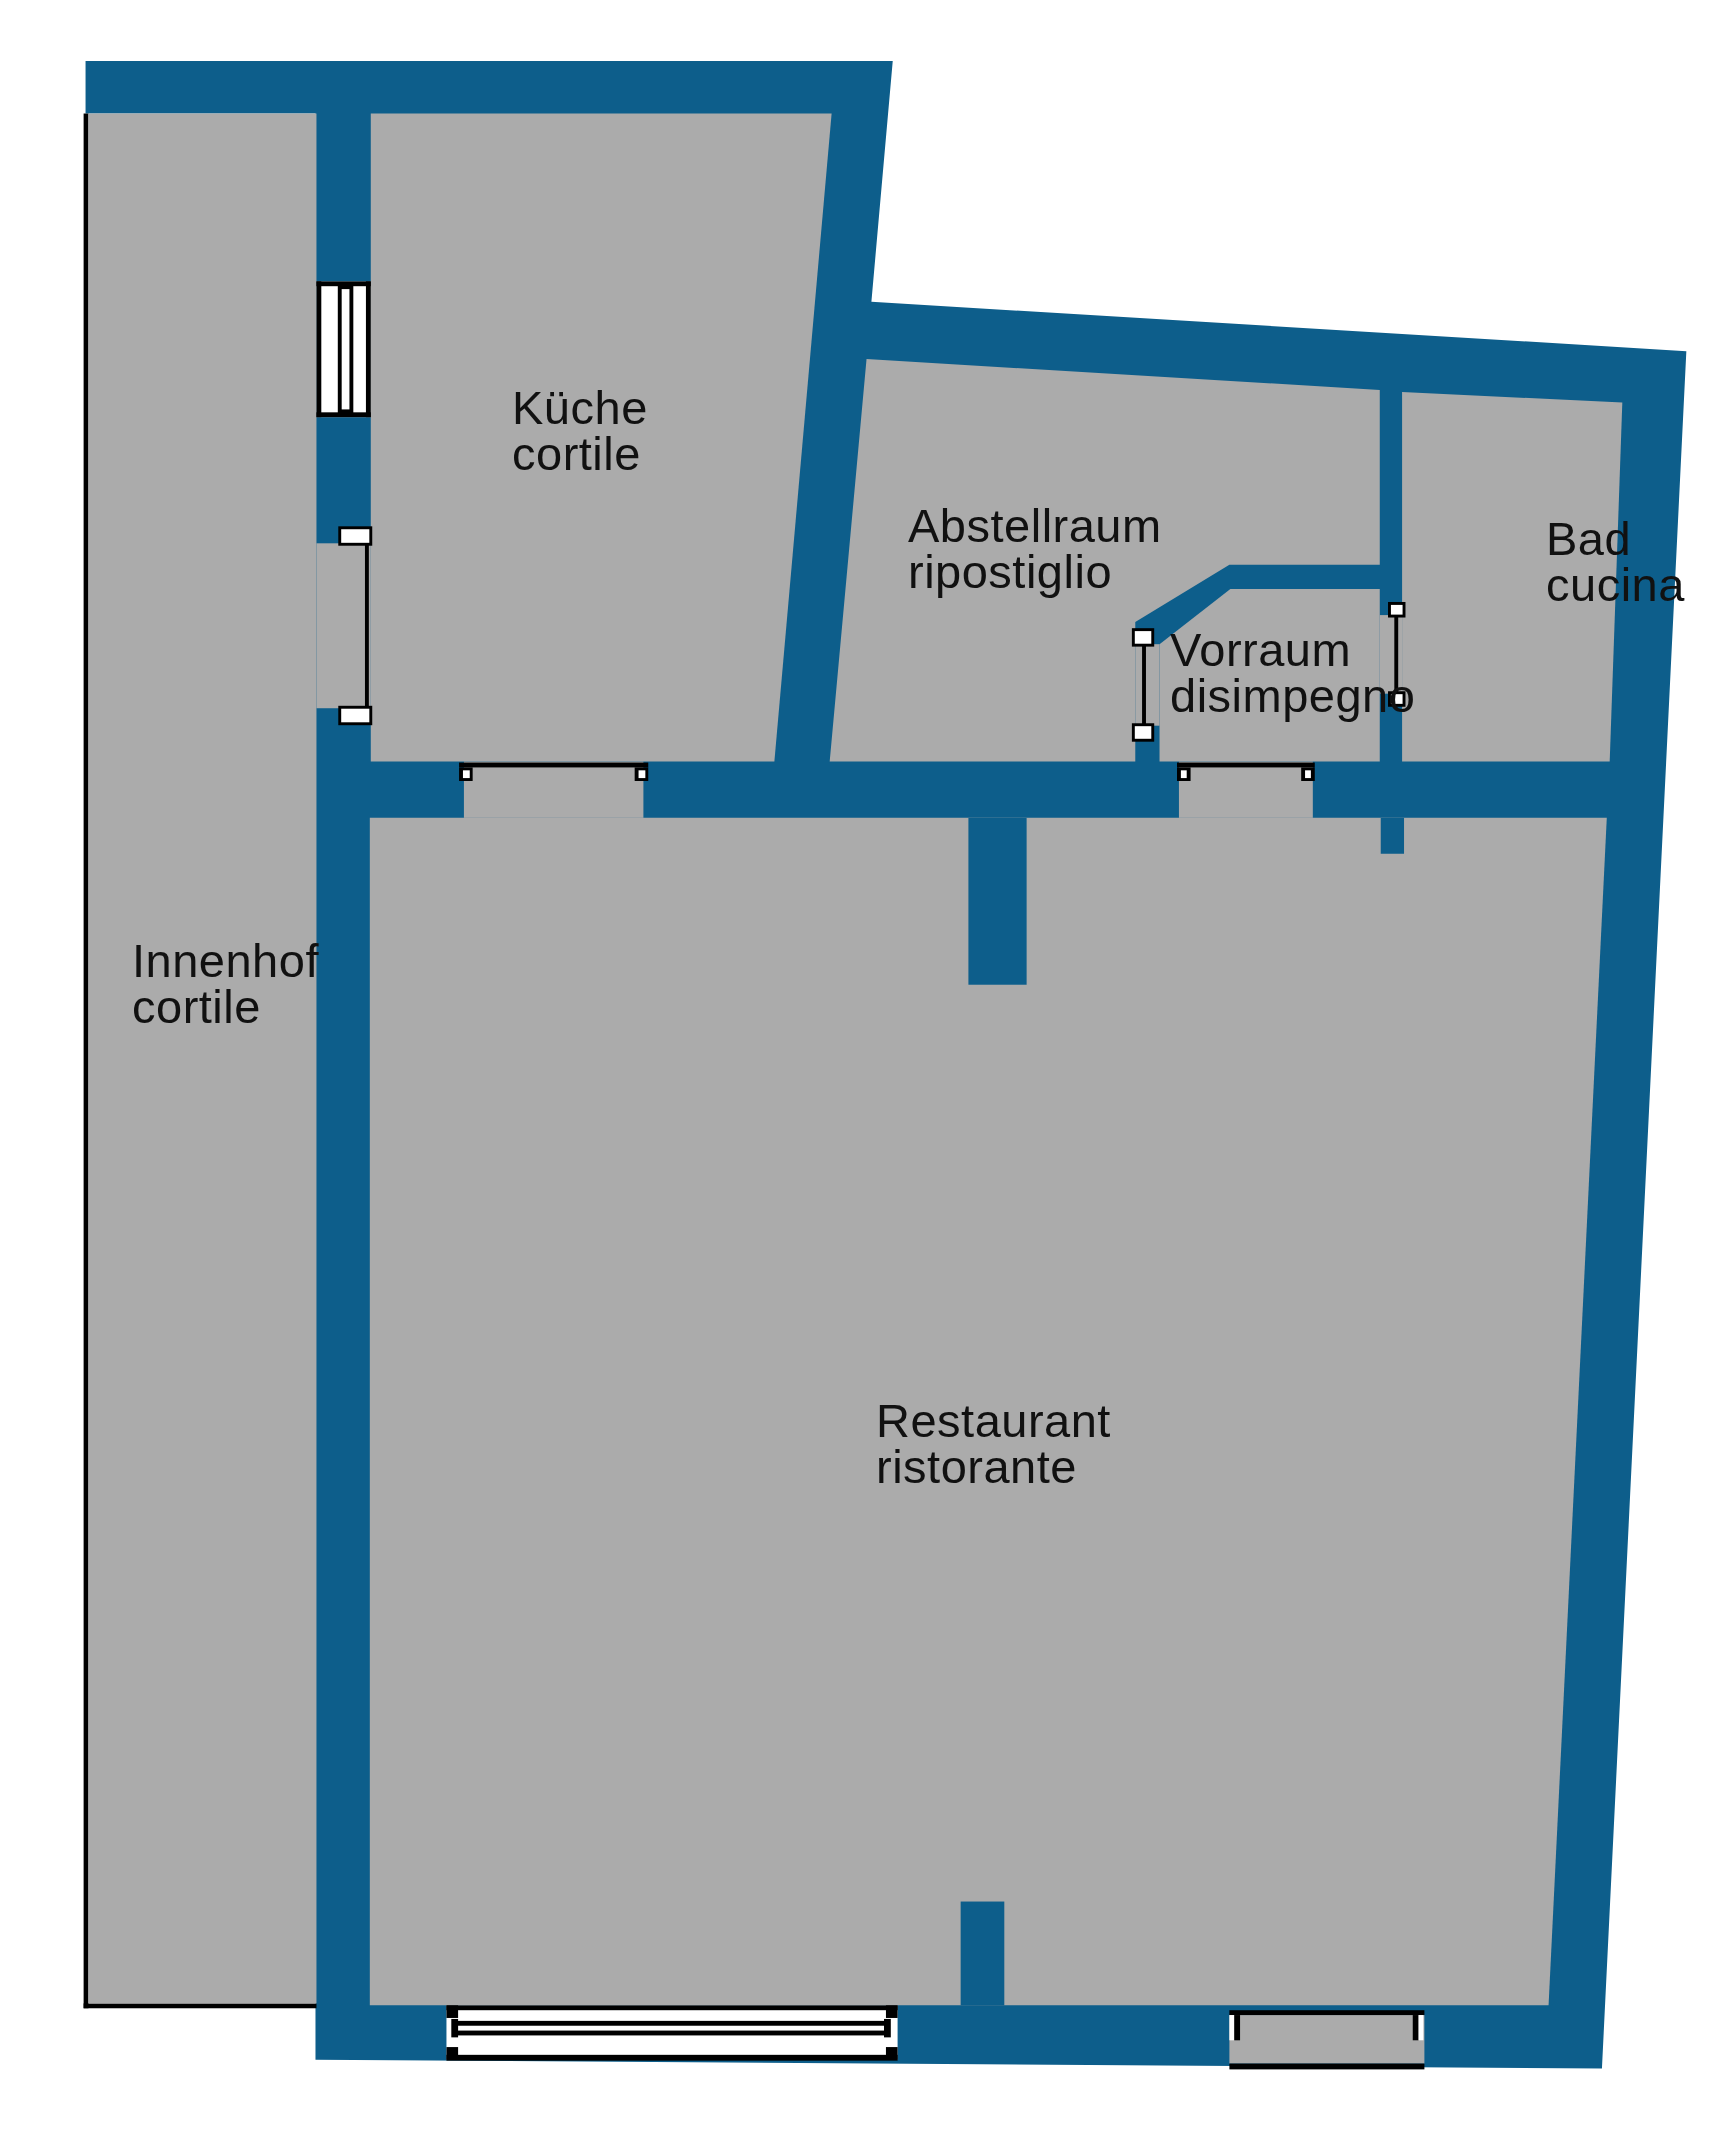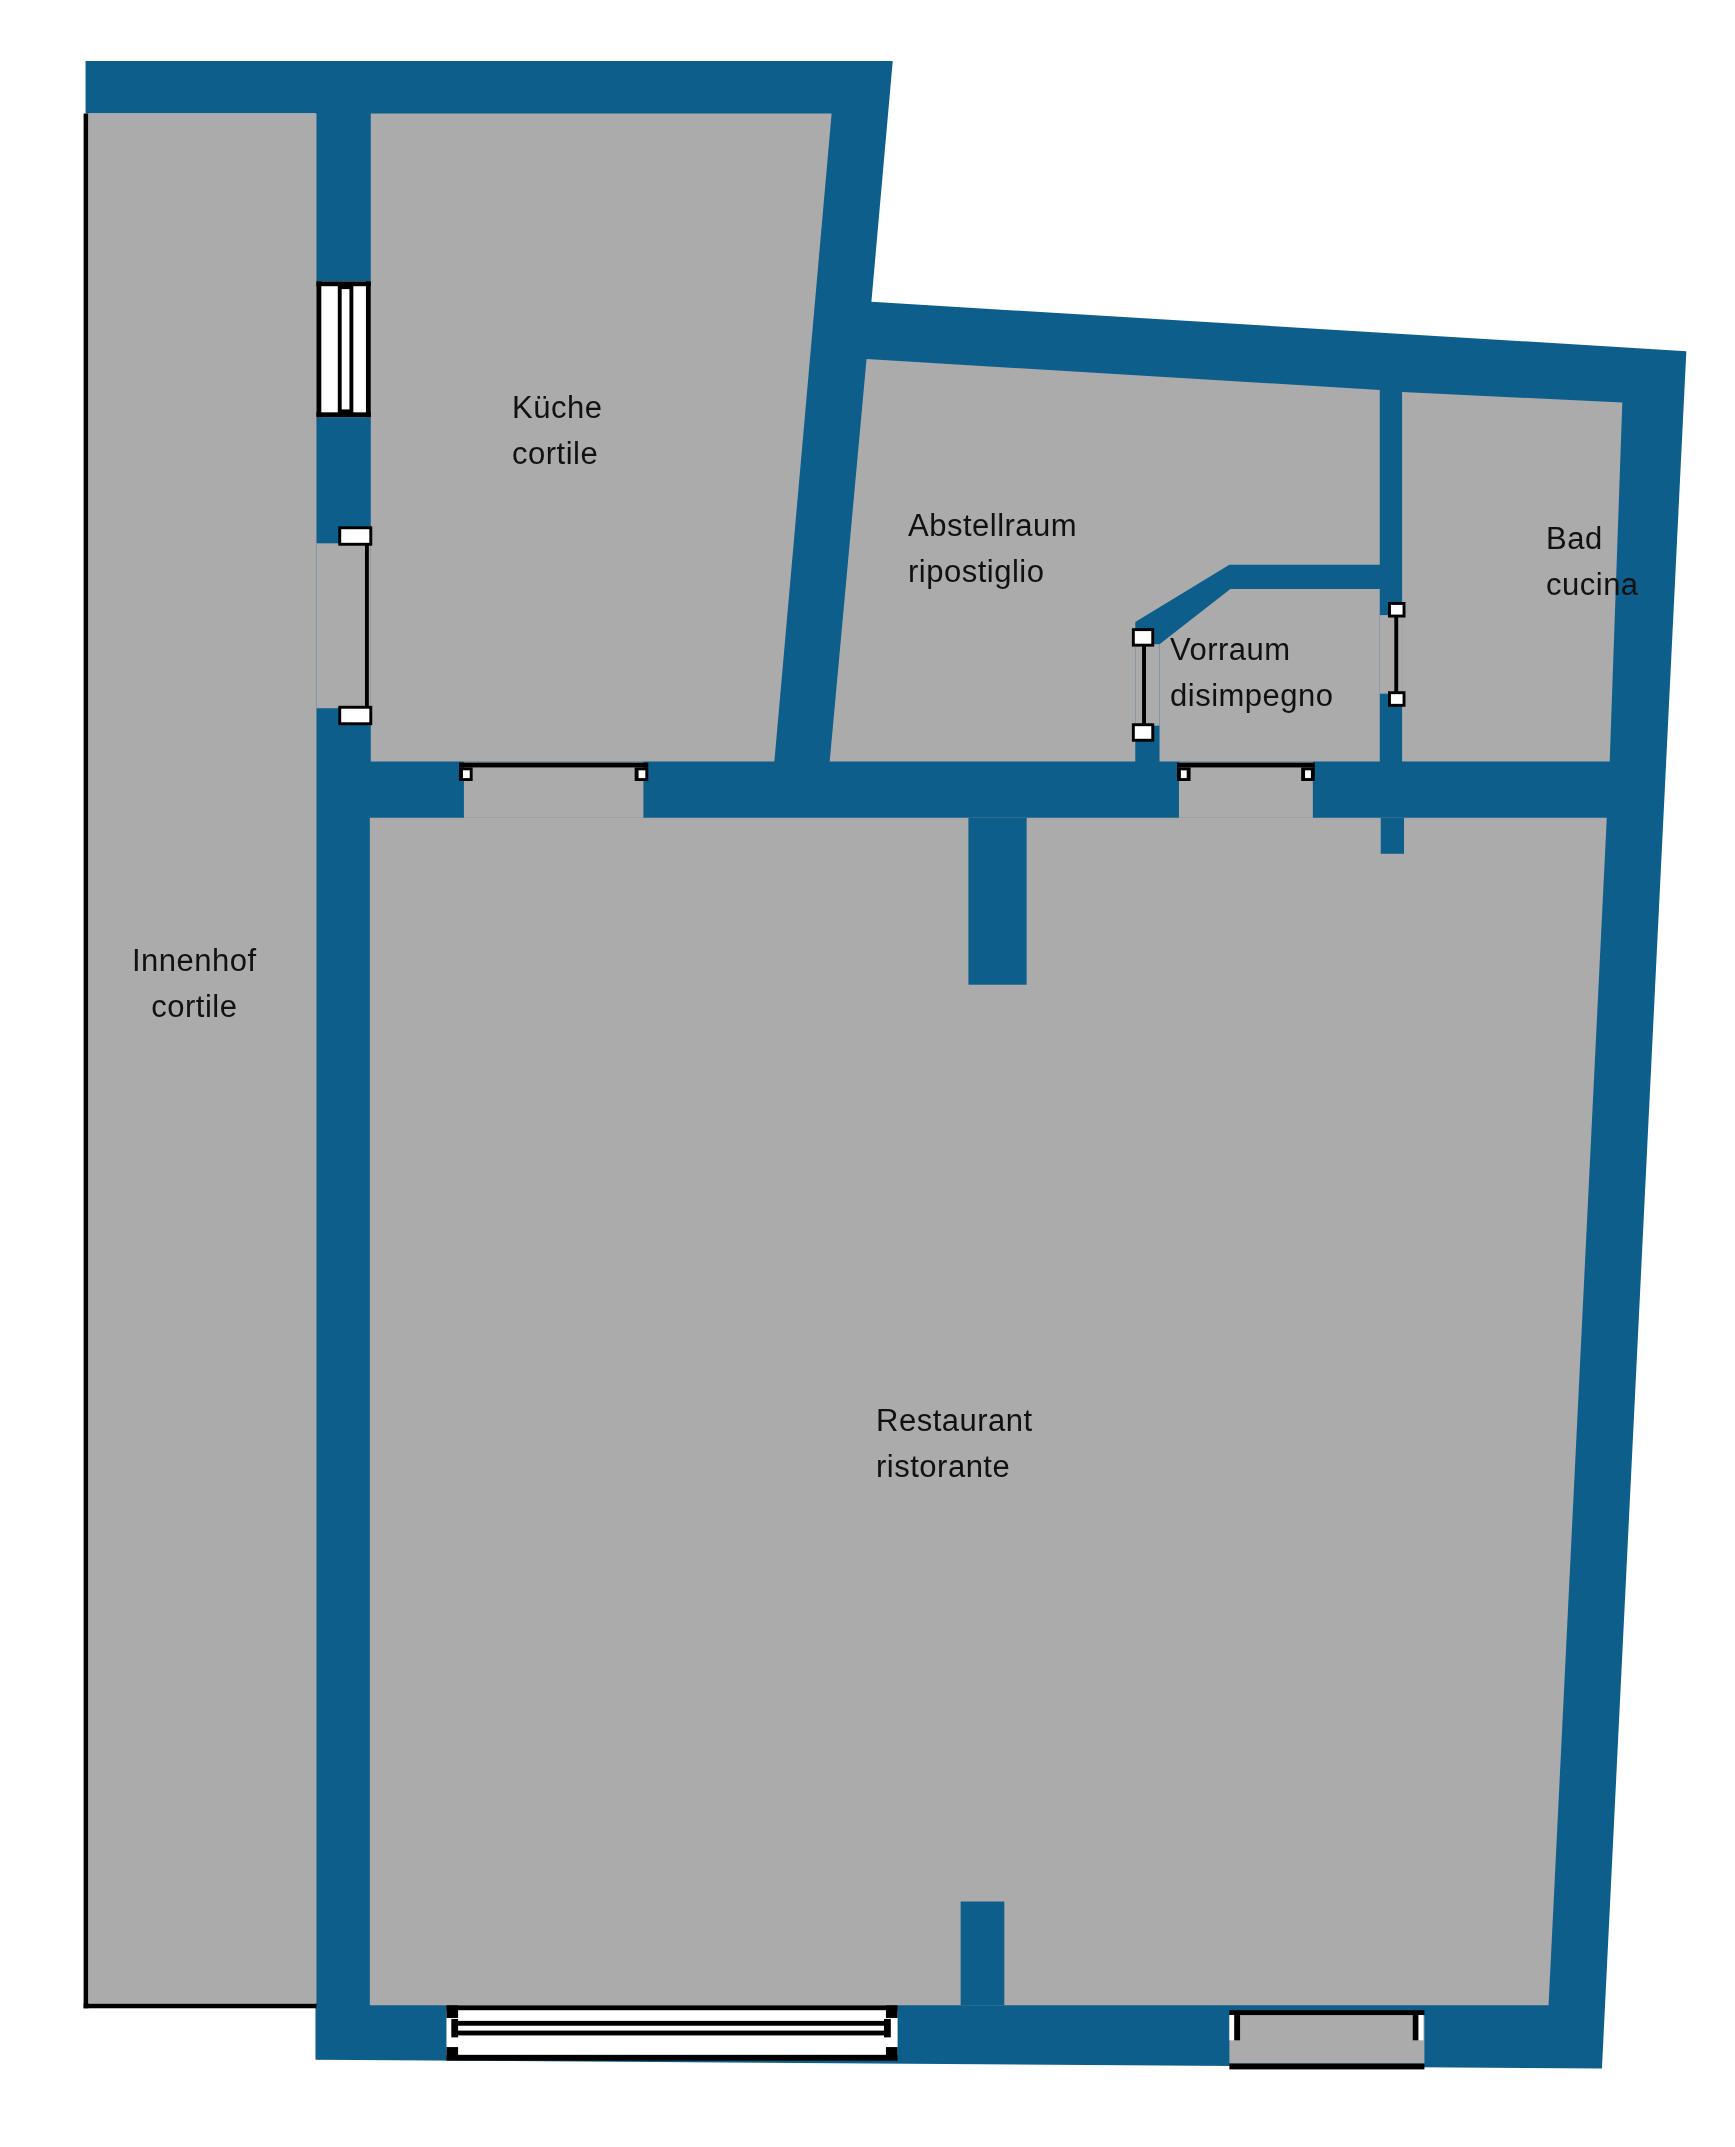--- a/index.html
+++ b/index.html
@@ -1,19 +1,19 @@
 <!DOCTYPE html>
 <html><head>
 <meta charset="utf-8">
 <style>
   html,body{margin:0;padding:0;background:#ffffff;}
   #plan-stage{position:relative;width:1736px;height:2147px;background:#ffffff;overflow:hidden;
               font-family:"Liberation Sans", sans-serif;}
   #plan-svg{position:absolute;left:0;top:0;}
-  .room-label{position:absolute;color:#111111;font-size:31px;line-height:46px;
+  .room-label{position:absolute;color:#111111;font-size:47px;line-height:46px;
               letter-spacing:0.5px;white-space:nowrap;}
   .room-label span{display:block;}
 </style>
 </head>
 <body>
 
 <div id="plan-stage">
 
   <svg id="plan-svg" width="1736" height="2147" viewBox="0 0 1789 2213">
 
@@ -100,21 +100,21 @@
       <rect x="1267" y="2077" width="201" height="50" fill="#ababab"></rect>
       <rect x="1267" y="2072" width="201" height="5" fill="#000000"></rect>
       <rect x="1267" y="2127" width="201" height="6" fill="#000000"></rect>
       <rect x="1267" y="2077" width="5" height="26" fill="#ffffff"></rect>
       <rect x="1272" y="2077" width="6" height="26" fill="#000000"></rect>
       <rect x="1456" y="2077" width="6" height="26" fill="#000000"></rect>
       <rect x="1462" y="2077" width="5" height="26" fill="#ffffff"></rect>
     </g>
   </svg>
 
-  <div class="room-label" style="left:132px;top:938px;text-align:center;">
+  <div class="room-label" style="left:132px;top:938px;">
     <span>Innenhof</span>
     <span>cortile</span>
   </div>
 
   <div class="room-label" style="left:512px;top:385px;">
     <span>Küche</span>
     <span>cortile</span>
   </div>
 
   <div class="room-label" style="left:908px;top:503px;">

